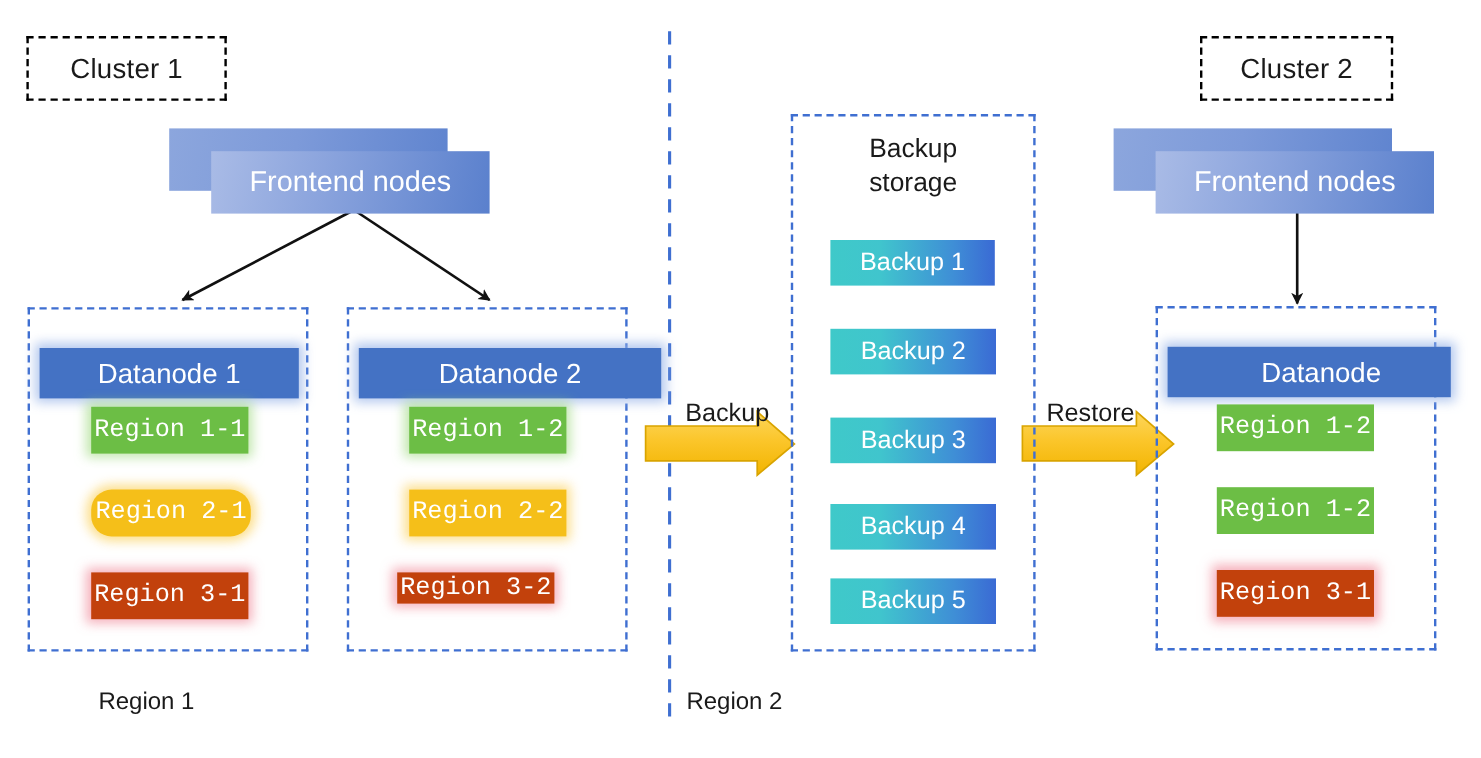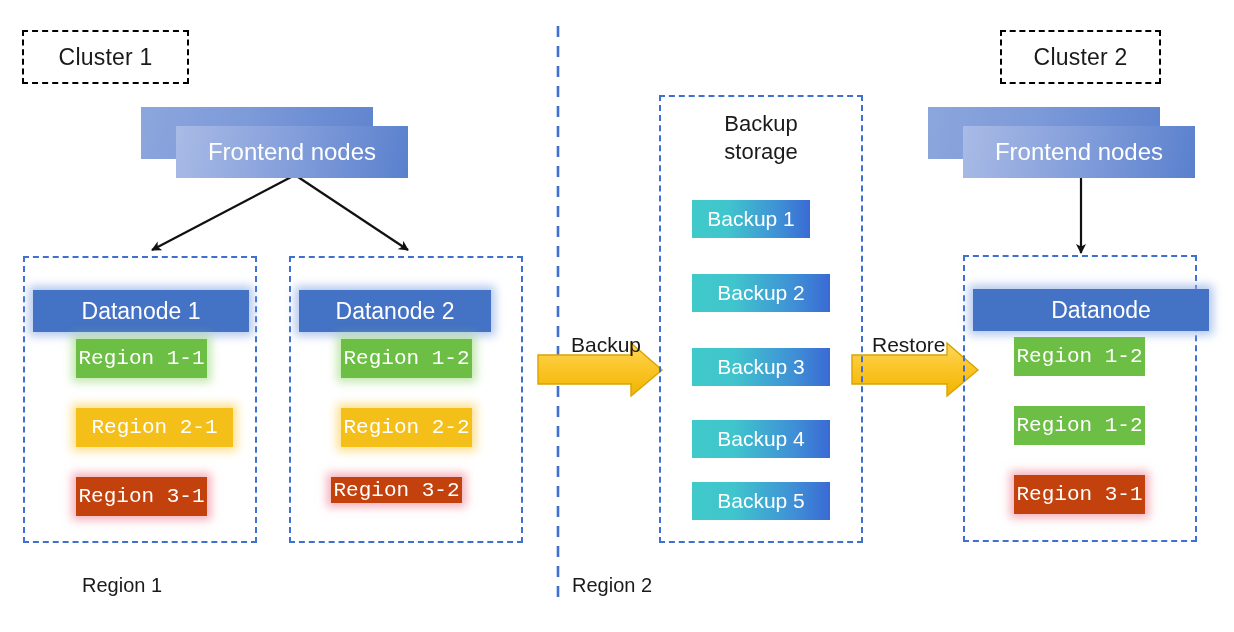--- a/index.html
+++ b/index.html
@@ -193,48 +193,48 @@
     </div>
   </div>
 
   <div class="dashed-box" style="left:23px; top:256px; width:234px; height:287px;"></div>
   <div class="datanode-bar" style="left:33px; top:266px; width:216px; height:42px;">
     <span>Datanode 1</span>
   </div>
   <div class="region-chip region-green region-green-glow" style="left:76px; top:339px; width:131px; height:39px;">
     <span>Region 1-1</span>
   </div>
-  <div class="region-chip region-yellow" style="left:76px; top:408px; width:157px; height:39px;">
+  <div class="region-chip region-yellow" style="left:76px; top:408px; width:133px; height:39px;border-radius:17px;">
     <span>Region 2-1</span>
   </div>
   <div class="region-chip region-red" style="left:76px; top:477px; width:131px; height:39px;">
     <span>Region 3-1</span>
   </div>
 
   <div class="dashed-box" style="left:289px; top:256px; width:234px; height:287px;"></div>
-  <div class="datanode-bar" style="left:299px; top:266px; width:192px; height:42px;">
+  <div class="datanode-bar" style="left:299px; top:266px; width:252px; height:42px;">
     <span>Datanode 2</span>
   </div>
   <div class="region-chip region-green region-green-glow" style="left:341px; top:339px; width:131px; height:39px;">
     <span>Region 1-2</span>
   </div>
   <div class="region-chip region-yellow" style="left:341px; top:408px; width:131px; height:39px;">
     <span>Region 2-2</span>
   </div>
   <div class="region-chip region-red" style="left:331px; top:477px; width:131px; height:26px;">
     <span>Region 3-2</span>
   </div>
 
   <div class="dashed-box" style="left:659px; top:95px; width:204px; height:448px;"></div>
   <div class="storage-title" style="left:659px; top:110px; width:204px;">
     <div>Backup</div>
     <div>storage</div>
   </div>
 
-  <div class="backup-chip" style="left:692px; top:200px; width:118px; height:38px;">
+  <div class="backup-chip" style="left:692px; top:200px; width:137px; height:38px;">
     <span>Backup 1</span>
   </div>
   <div class="backup-chip" style="left:692px; top:274px; width:138px; height:38px;">
     <span>Backup 2</span>
   </div>
   <div class="backup-chip" style="left:692px; top:348px; width:138px; height:38px;">
     <span>Backup 3</span>
   </div>
   <div class="backup-chip" style="left:692px; top:420px; width:138px; height:38px;">
     <span>Backup 4</span>

